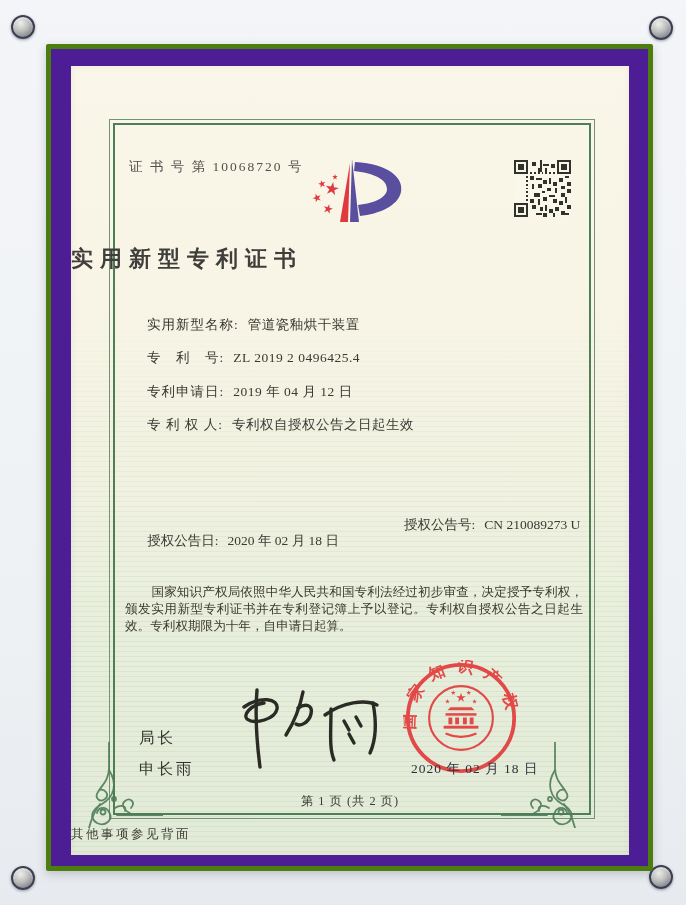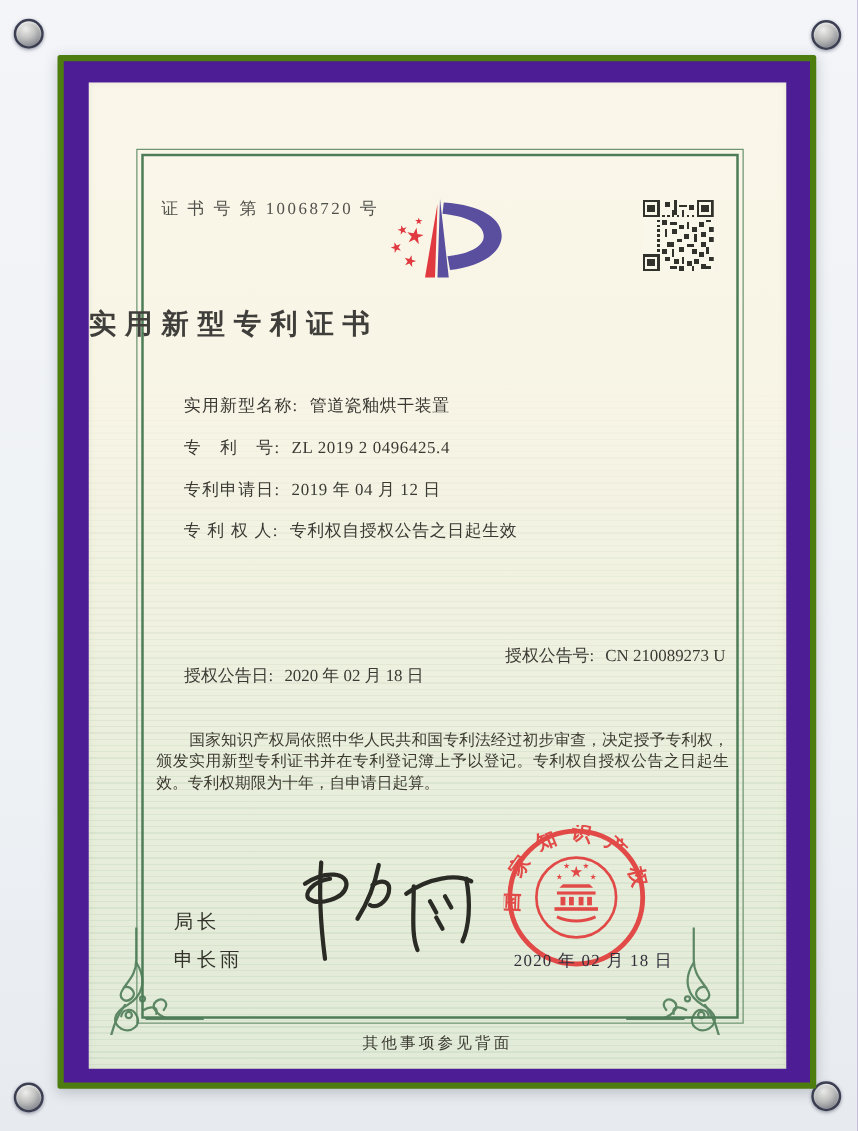--- a/index.html
+++ b/index.html
@@ -65,21 +65,21 @@
   }
   .paras p{margin:0;text-indent:2.1em;}
   .officer{position:absolute;left:68px;top:636px;font-size:15.5px;line-height:31px;
     letter-spacing:3px;color:#33332c;font-weight:400;margin-top:20px;}
   .sig{position:absolute;left:156px;top:608px;}
   .seal{position:absolute;left:332px;top:594px;}
   .seal-date{position:absolute;left:340px;top:694px;font-size:13.5px;color:#33303c;
     letter-spacing:1px;white-space:pre;z-index:3;}
   .page-info{position:absolute;left:0;top:727px;width:100%;text-align:center;
     font-size:12.3px;color:#3c3b33;letter-spacing:1px;}
-  .footer-note{position:absolute;left:0;top:760px;width:100%;text-align:center;
+  .footer-note{position:absolute;left:0;top:760px;width:100%;
     font-size:12.5px;color:#3c3c33;letter-spacing:2.5px;}
 </style>
 </head>
 <body>
 
 <div class="screw" style="left:11px;top:15px"></div>
 <div class="screw" style="left:649px;top:16px"></div>
 <div class="screw" style="left:11px;top:866px"></div>
 <div class="screw" style="left:649px;top:865px"></div>
 
@@ -222,17 +222,18 @@
           <rect x="54" y="59.5" width="4" height="7"></rect>
           <rect x="62" y="59.5" width="4" height="7"></rect>
           <rect x="69" y="59.5" width="4" height="7"></rect>
           <rect x="42" y="68" width="36" height="3"></rect>
           <path d="M44,76 Q60,83 76,76" fill="none" stroke="#e23c3c" stroke-width="2.4"></path>
         </g>
       </g>
     </svg>
     <div class="seal-date">2020 年 02 月 18 日</div>
 
+    <div class="page-info">第 1 页 (共 2 页)</div>
 
     <div class="footer-note">其他事项参见背面</div>
 
   </div>
 </div>
 
 </body></html>

